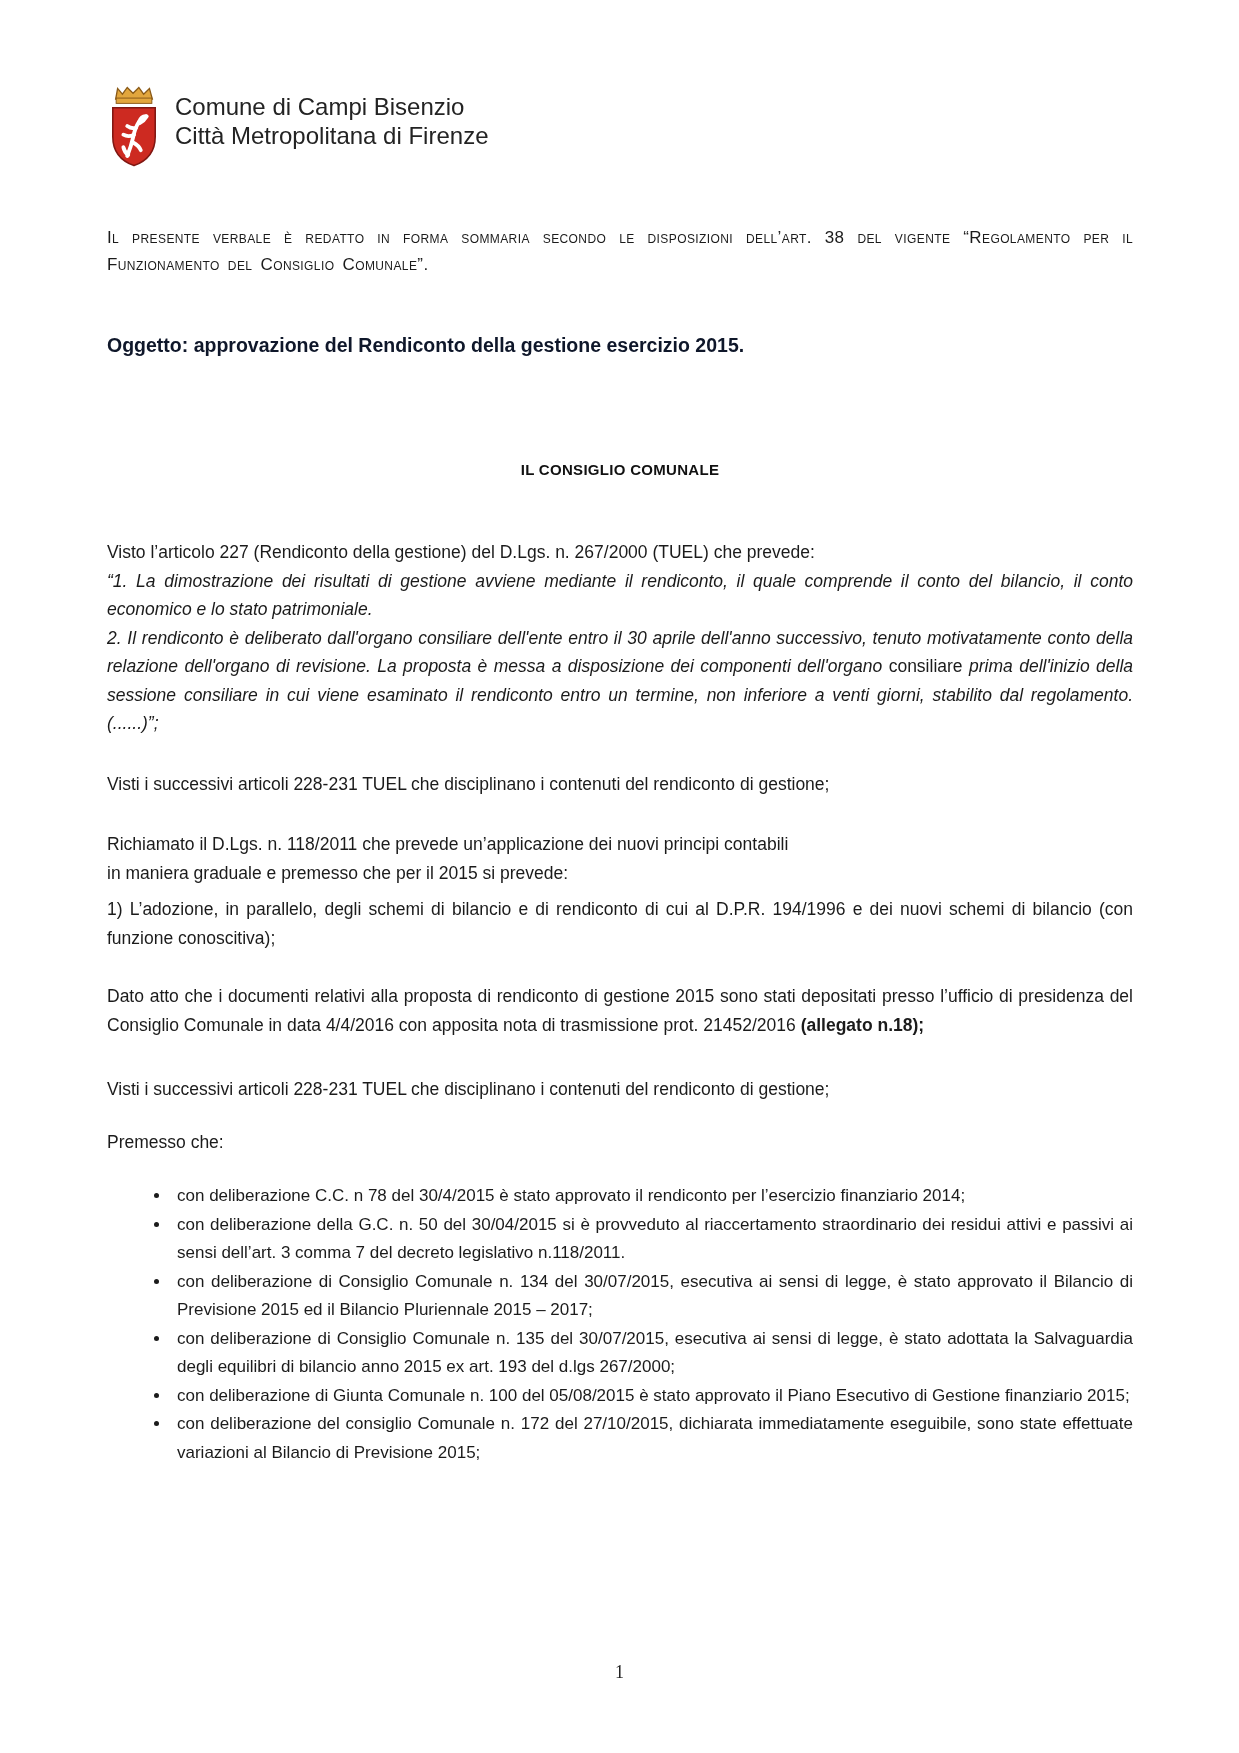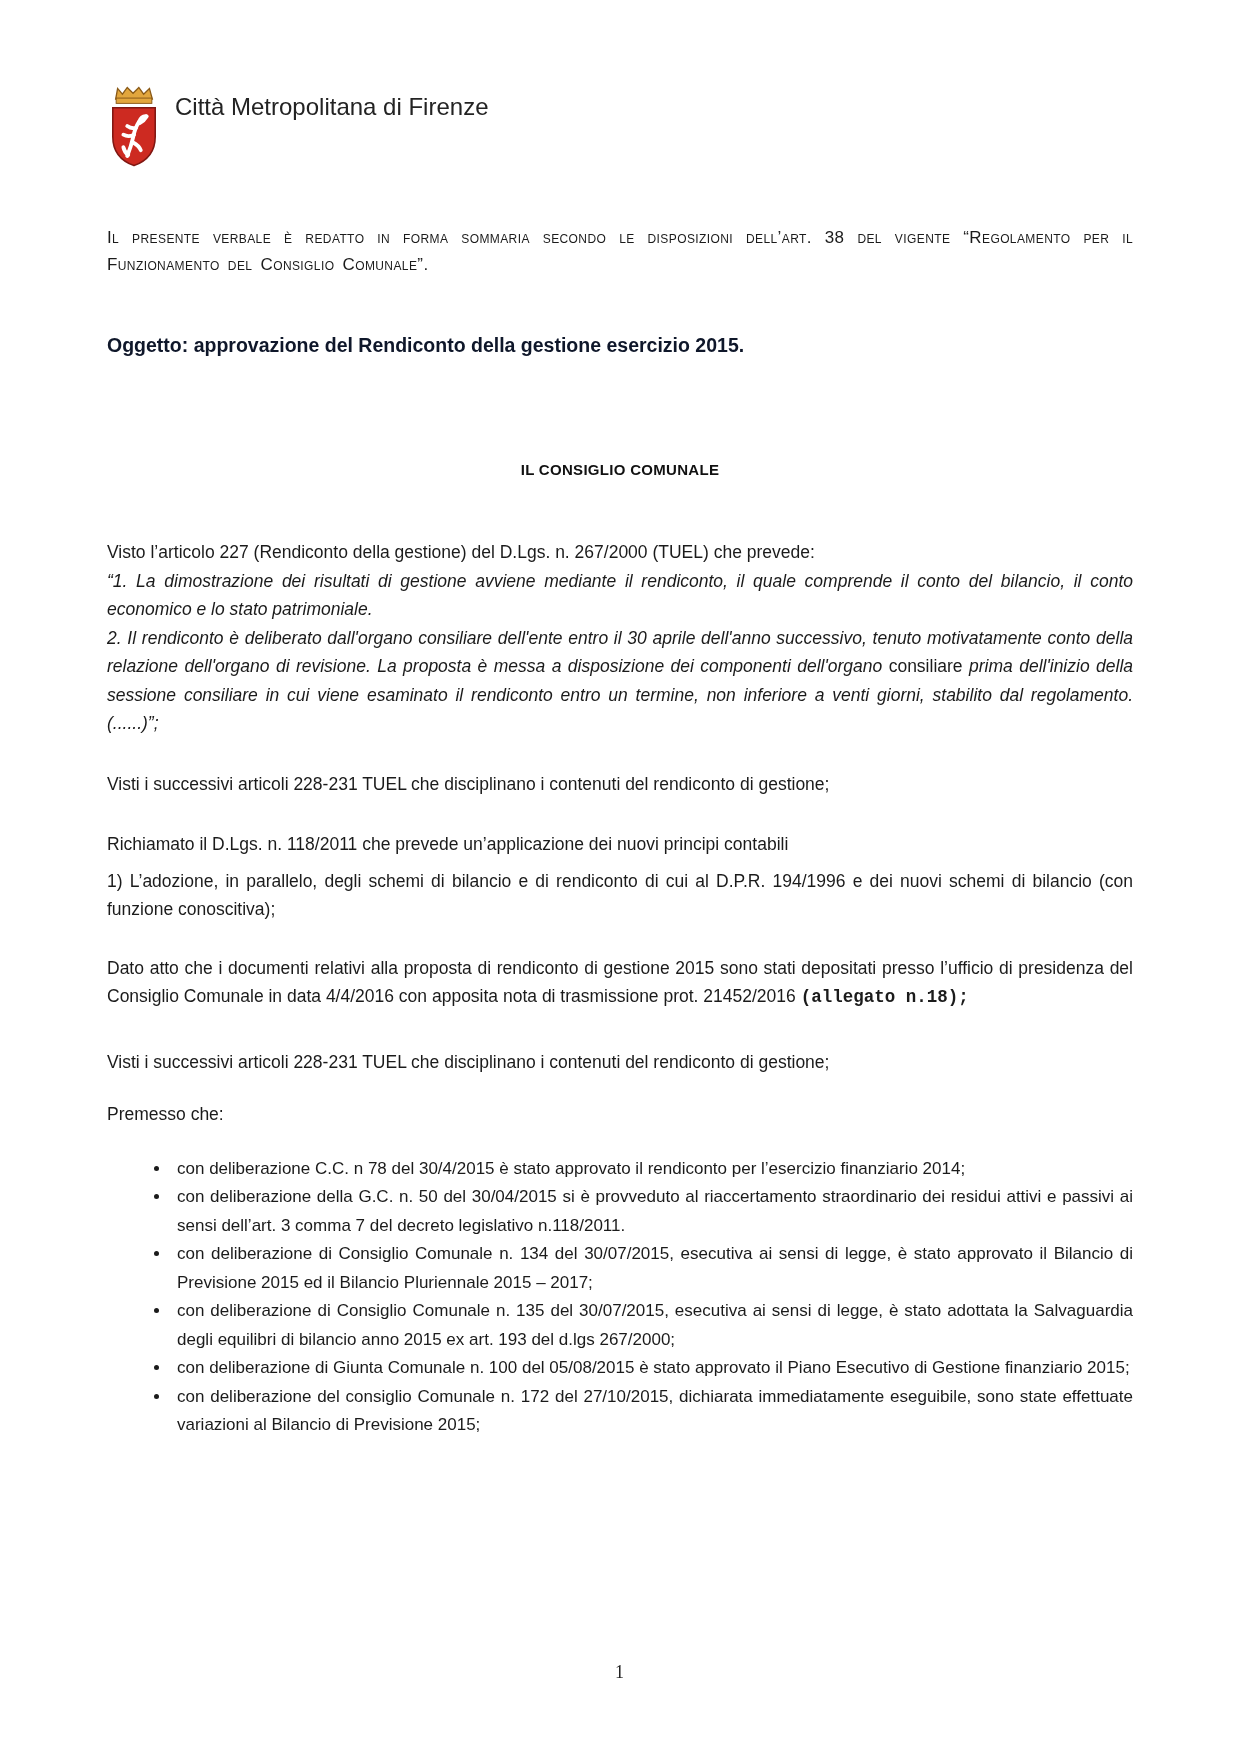--- a/index.html
+++ b/index.html
@@ -34,21 +34,21 @@
   
   .main-heading {
     margin-top:104px;
     font-size:15px; font-weight:700;
     text-align:center; letter-spacing:0.3px; color:#111;
   }
 
   .para { font-size:17.5px; line-height:28.5px; margin:0; }
   .justify { text-align:justify; }
   .it { font-style:italic; }
-  .b { font-weight:700;font-family:Liberation Mono, monospace; }
+  .b { font-weight:700; }
 
   .mt-visto { margin-top:60px; }
   .mt-visti1 { margin-top:32px; }
   .mt-richiamato { margin-top:32px; }
   .mt-points { margin-top:8px; }
   .mt-dato { margin-top:30px; }
   .mt-visti2 { margin-top:36px; }
   .mt-premesso { margin-top:24px; }
 
   ul.premesso-list {
@@ -90,39 +90,40 @@
             <path d="M33 39 Q36 32 41 33"></path>
             <path d="M41 33 Q38 38 34 40"></path>
             <path d="M28 52 Q22 55 17 52"></path>
             <path d="M30 45 Q25 46 21 43"></path>
             <path d="M22 73 Q18 70 17 65"></path>
             <path d="M27 60 Q33 63 35 68"></path>
           </g>
         </svg>
       </div>
       <div class="org-text">
+        <div>Comune di Campi Bisenzio</div>
         <div>Città Metropolitana di Firenze</div>
       </div>
     </div>
 
     <p class="intro">Il presente verbale è redatto in forma sommaria secondo le disposizioni dell’art. 38 del vigente “Regolamento per il Funzionamento del Consiglio Comunale”.</p>
 
     <p class="subject">Oggetto: approvazione del Rendiconto della gestione esercizio 2015.</p>
 
     <h1 class="main-heading">IL CONSIGLIO COMUNALE</h1>
 
     <div class="mt-visto">
       <p class="para">Visto l’articolo 227  (Rendiconto della gestione) del D.Lgs. n. 267/2000 (TUEL) che prevede:</p>
       <p class="para it justify">“1.  La dimostrazione dei risultati di gestione avviene mediante il rendiconto, il quale comprende il conto del bilancio, il conto economico e lo stato patrimoniale.</p>
       <p class="para justify"><span class="it">2.  Il rendiconto è deliberato dall'organo consiliare dell'ente entro il 30 aprile dell'anno successivo, tenuto motivatamente conto della relazione dell'organo di revisione. La proposta è messa a disposizione dei componenti dell'organo </span><span>consiliare</span><span class="it"> prima dell'inizio della sessione consiliare in cui viene esaminato il rendiconto entro un termine, non inferiore a venti giorni, stabilito dal regolamento. (......)”;</span></p>
     </div>
 
     <p class="para mt-visti1">Visti i successivi articoli 228-231 TUEL che disciplinano i contenuti del rendiconto di gestione;</p>
 
-    <p class="para mt-richiamato"><span>Richiamato il D.Lgs. n. 118/2011 che prevede un’applicazione dei nuovi principi contabili</span><br></p>
+    <p class="para mt-richiamato"><span>Richiamato il D.Lgs. n. 118/2011 che prevede un’applicazione dei nuovi principi contabili</span><br><span>in maniera graduale e premesso che per il 2015 si prevede:</span></p>
 
     <div class="mt-points">
       <p class="para justify">1) L’adozione, in parallelo, degli schemi di bilancio e di rendiconto di cui al D.P.R. 194/1996 e dei nuovi schemi di bilancio (con funzione conoscitiva);</p>
     </div>
 
     <p class="para justify mt-dato"><span>Dato atto  che i documenti relativi alla proposta di rendiconto di gestione 2015 sono stati depositati presso l’ufficio di presidenza del Consiglio Comunale in data 4/4/2016 con apposita nota di trasmissione prot. 21452/2016 </span><span class="b">(allegato n.18);</span></p>
 
     <p class="para mt-visti2">Visti i successivi articoli 228-231 TUEL che disciplinano i contenuti del rendiconto di gestione;</p>
 
     <p class="para mt-premesso">Premesso che:</p>

